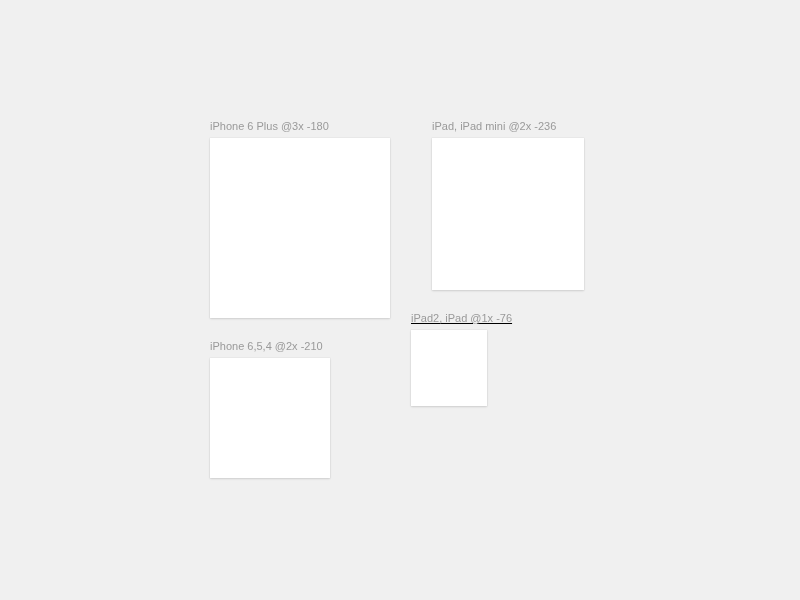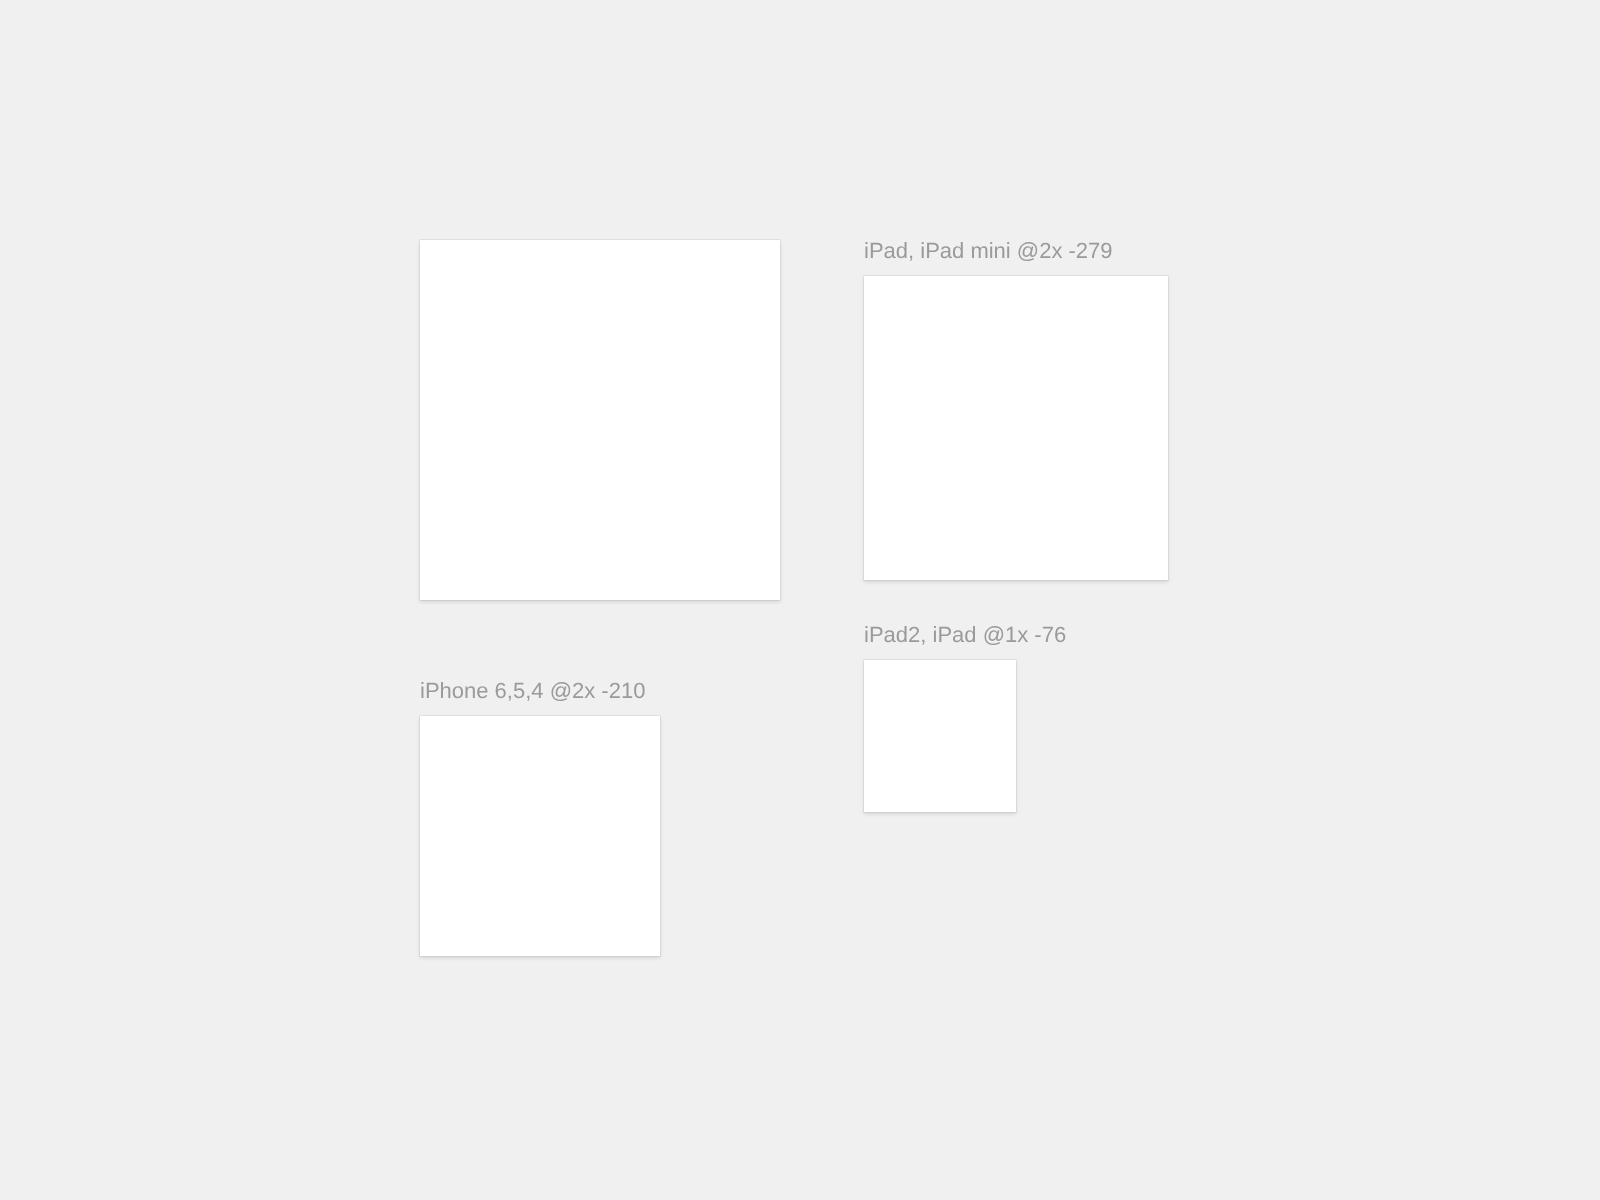--- a/index.html
+++ b/index.html
@@ -22,29 +22,30 @@
     }
     .icon-box {
       background: #ffffff;
       box-shadow: 0 1px 2px rgba(0,0,0,0.12), 0 0 0 0.5px rgba(0,0,0,0.05);
     }
   </style>
 </head>
 <body>
 
 <div class="icon-group" style="left:210px; top:120px;">
+  <div class="icon-label">iPhone 6 Plus @3x -180</div>
   <div class="icon-box" style="width:180px; height:180px;"></div>
 </div>
 
 <div class="icon-group" style="left:432px; top:120px;">
-  <div class="icon-label">iPad, iPad mini @2x -279</div>
+  <div class="icon-label">iPad, iPad mini @2x -236</div>
   <div class="icon-box" style="width:152px; height:152px;"></div>
 </div>
 
 <div class="icon-group" style="left:210px; top:340px;">
   <div class="icon-label">iPhone 6,5,4 @2x -210</div>
   <div class="icon-box" style="width:120px; height:120px;"></div>
 </div>
 
-<div class="icon-group" style="left:432px; top:312px;">
+<div class="icon-group" style="left:411px; top:312px;text-decoration:underline;">
   <div class="icon-label">iPad2, iPad @1x -76</div>
   <div class="icon-box" style="width:76px; height:76px;"></div>
 </div>
 
 </body></html>

